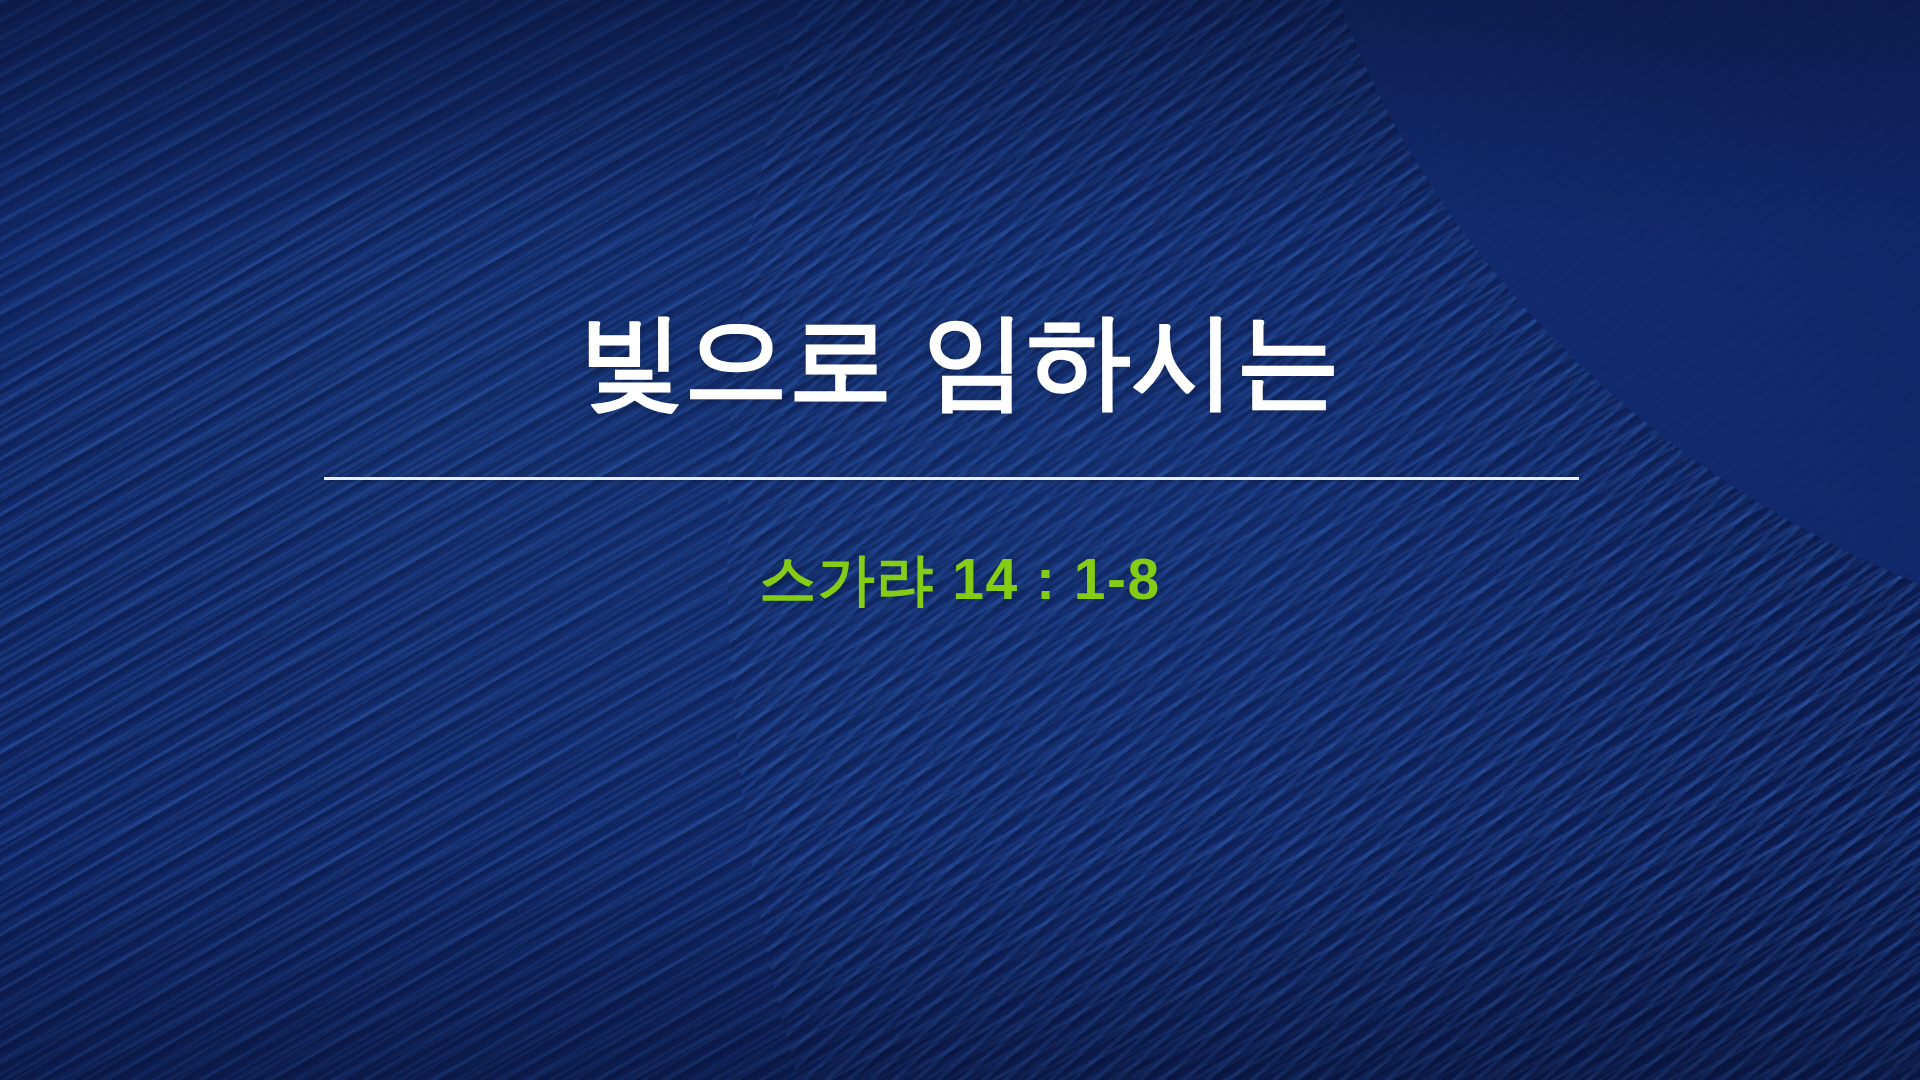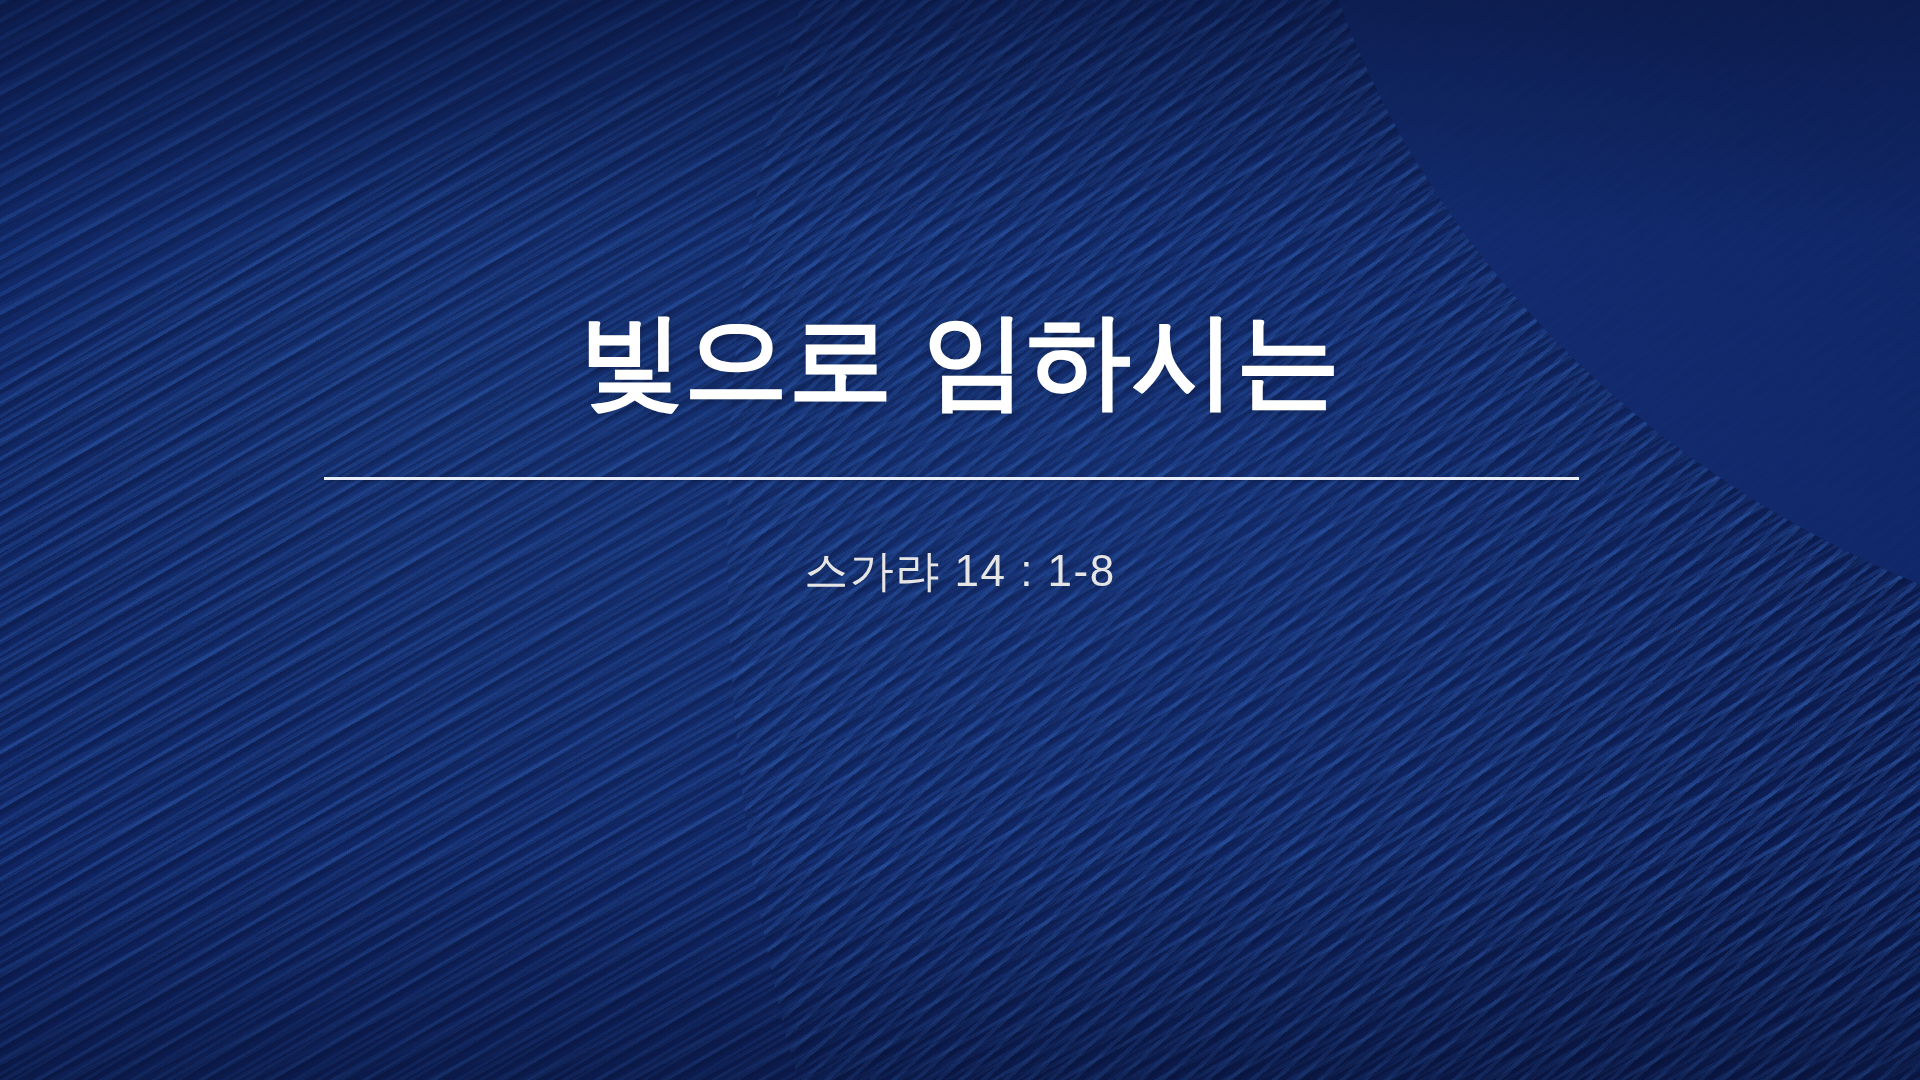--- a/index.html
+++ b/index.html
@@ -159,23 +159,23 @@
     width: 1255px;
     height: 3px;
     background: #e9eef8;
     margin-top: 56px;
     margin-left: -18px;
     box-shadow: 0 1px 3px rgba(0,0,0,0.25);
   }
 
   .subtitle {
     margin-top: 62px;
-    color: #e5e5e5;
-    font-size: 44px;
-    font-weight: 400;
+    color: #84cc16;
+    font-size: 57px;
+    font-weight: 700;
     letter-spacing: 1.5px;
     white-space: nowrap;
     text-shadow: 0 2px 8px rgba(0,0,0,0.2);
   }
 </style>
 </head>
 <body>
 
 <div id="slide">
 

